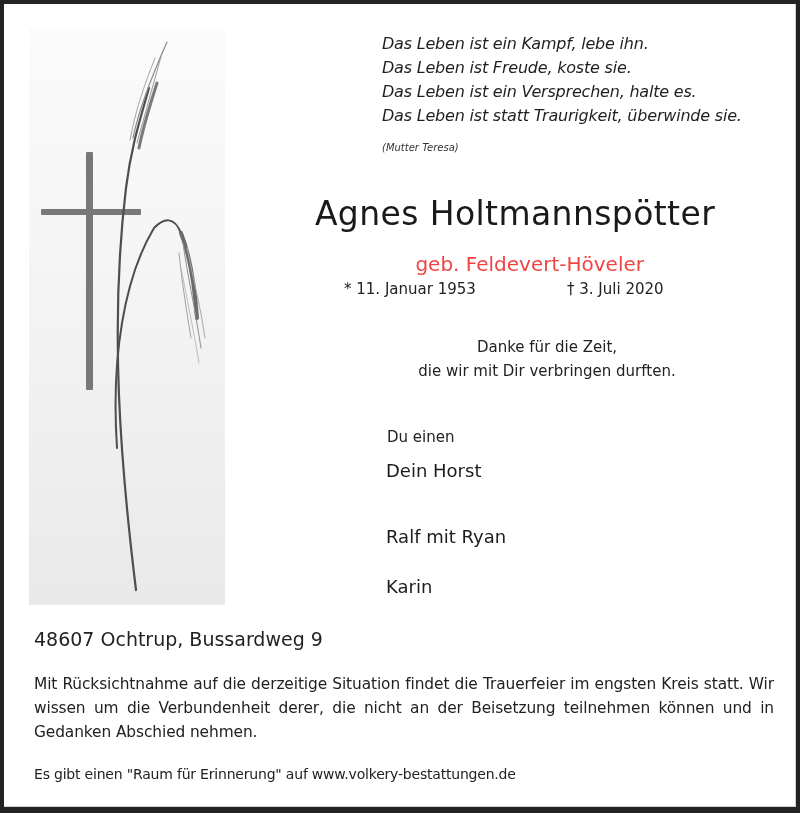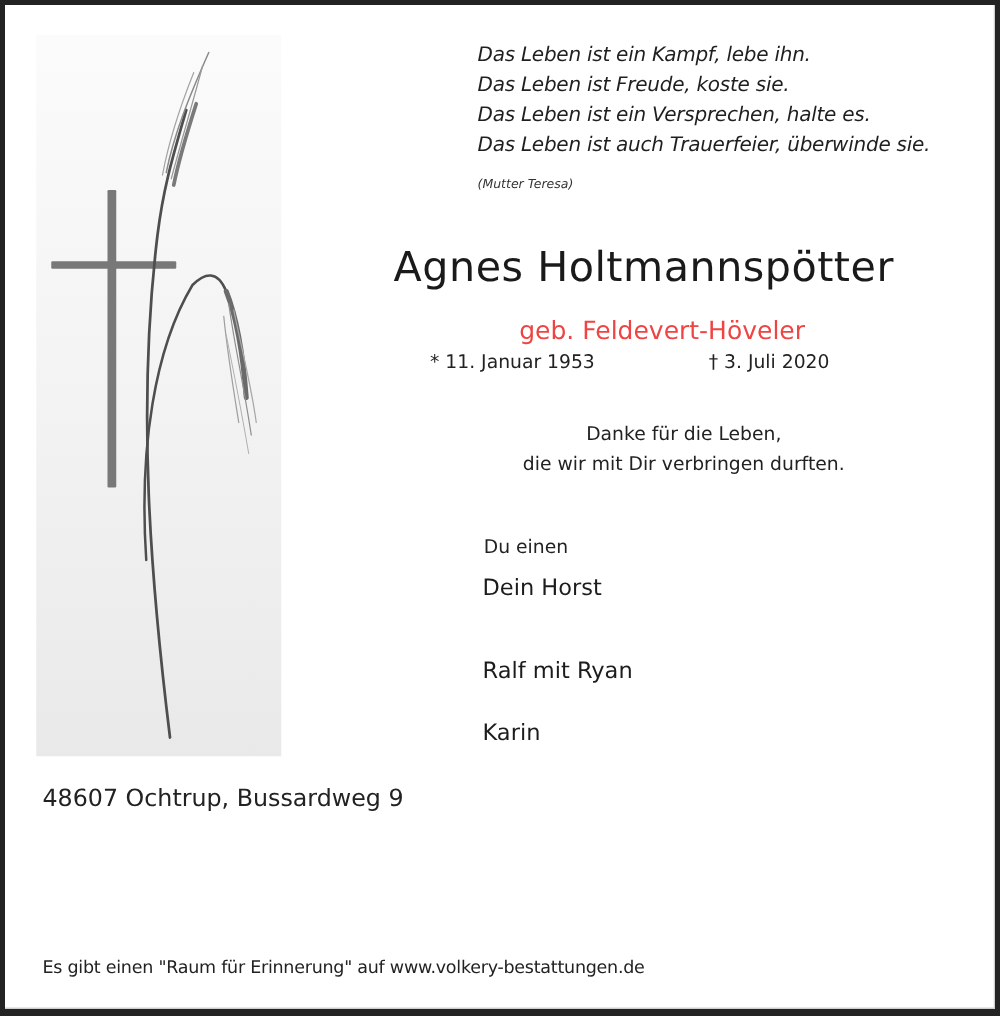--- a/index.html
+++ b/index.html
@@ -98,34 +98,35 @@
         <path d="M158 220 C 164 250, 172 280, 176 310" stroke="#a8a8a8" stroke-width="1"></path>
         <path d="M152 240 C 158 270, 164 300, 170 335" stroke="#b0b0b0" stroke-width="0.8"></path>
       </g>
     </svg>
   </div>
 
   <div>
     <div class="quote-line abs" style="top:30px;">Das Leben ist ein Kampf, lebe ihn.</div>
     <div class="quote-line abs" style="top:54px;">Das Leben ist Freude, koste sie.</div>
     <div class="quote-line abs" style="top:78px;">Das Leben ist ein Versprechen, halte es.</div>
-    <div class="quote-line abs" style="top:102px;">Das Leben ist auch Trauerfeier, überwinde sie.</div>
+    <div class="quote-line abs" style="top:102px;">Das Leben ist statt Traurigkeit, überwinde sie.</div>
     <div class="quote-author abs">(Mutter Teresa)</div>
   </div>
 
   <div class="name abs">Agnes Holtmannspötter</div>
   <div class="maiden abs">geb. Feldevert-Höveler</div>
   <div class="birth abs">* 11. Januar 1953</div>
   <div class="death abs">† 3. Juli 2020</div>
 
   <div class="thanks">
-    <div>Danke für die Leben,</div>
+    <div>Danke für die Zeit,</div>
     <div>die wir mit Dir verbringen durften.</div>
   </div>
 
   <div class="missing-label abs">Du einen</div>
   <div class="mourner abs" style="top:456px;">Dein Horst</div>
   <div class="mourner abs" style="top:522px;">Ralf mit Ryan</div>
   <div class="mourner abs" style="top:572px;">Karin</div>
 
   <div class="address abs">48607 Ochtrup, Bussardweg 9</div>
+  <div class="notice">Mit Rücksichtnahme auf die derzeitige Situation findet die Trauerfeier im engsten Kreis statt. Wir wissen um die Verbundenheit derer, die nicht an der Beisetzung teilnehmen können und in Gedanken Abschied nehmen.</div>
   <div class="memorial abs">Es gibt einen "Raum für Erinnerung" auf www.volkery-bestattungen.de</div>
 </div>
 
 </body></html>

